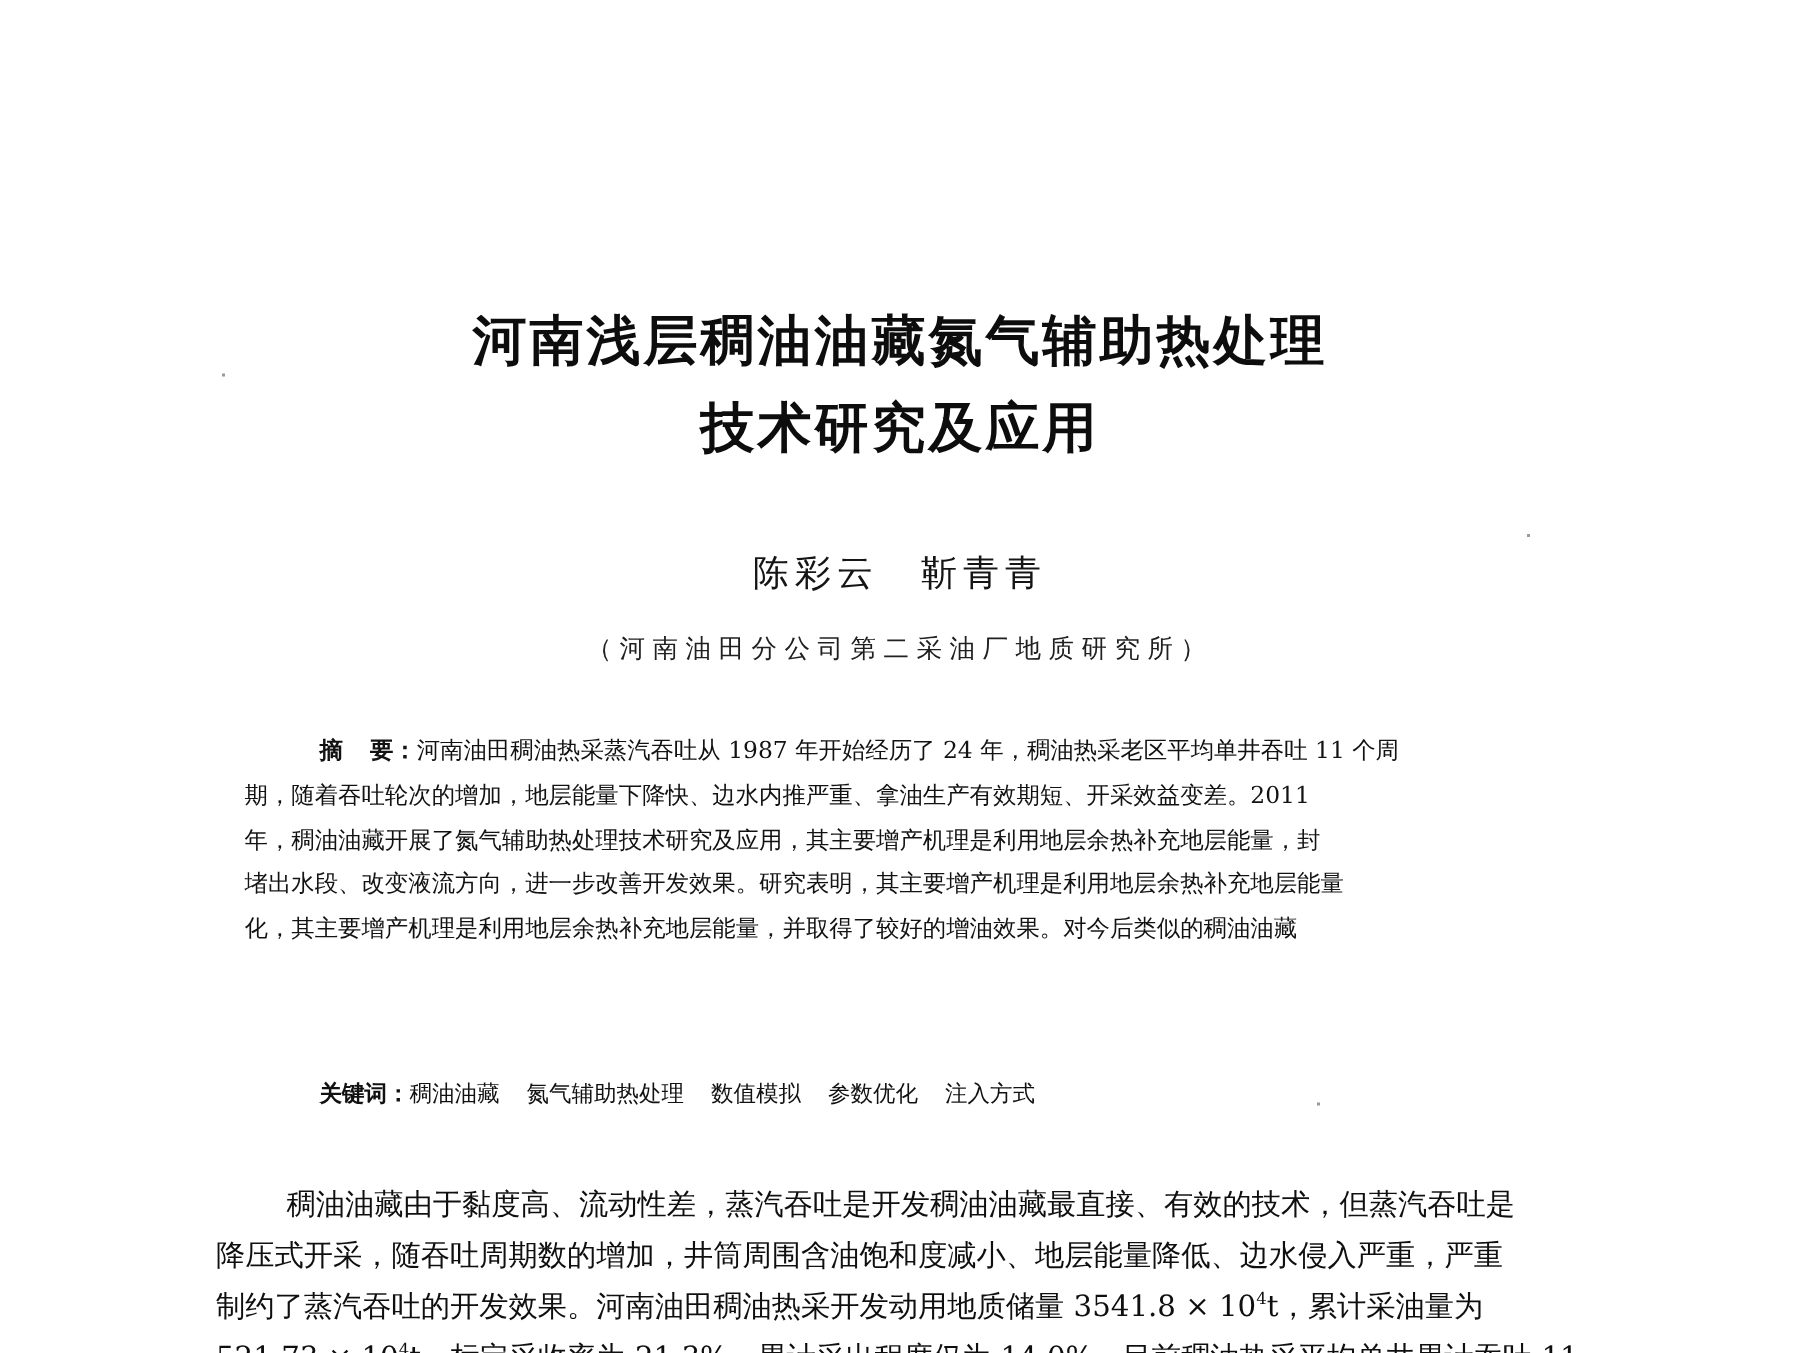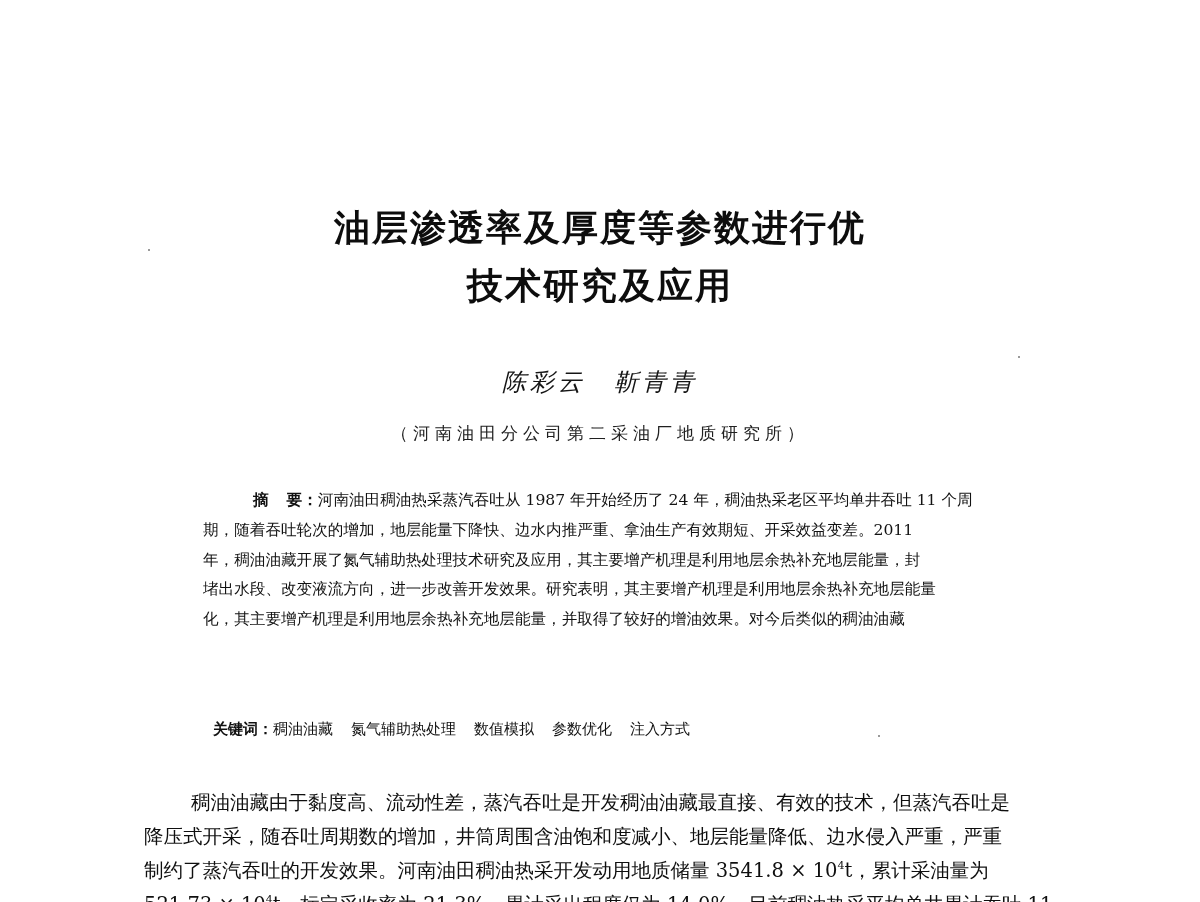--- a/index.html
+++ b/index.html
@@ -38,21 +38,20 @@
   .authors {
     position: absolute;
     top: 366px;
     left: 0;
     width: 1200px;
     text-align: center;
     font-size: 24px;
     line-height: 32px;
     letter-spacing: 4px;
     color: #151515;
-    font-style: italic;
   }
   .authors .gap { display: inline-block; width: 28px; }
   .affiliation {
     position: absolute;
     top: 420px;
     left: 0;
     width: 1200px;
     text-align: center;
     font-size: 17px;
     line-height: 26px;
@@ -61,21 +60,20 @@
   }
   .abstract {
     position: absolute;
     top: 486px;
     left: 163px;
     width: 880px;
     font-size: 15.6px;
     line-height: 29.8px;
     text-align: justify;
     color: #121212;
-    margin-left: 40px;
   }
   .abstract .line {
     display: block;
     white-space: nowrap;
     height: 29.8px;
   }
   .abstract .indent { padding-left: 50px; }
   .abstract .label {
     font-family: "DejaVu Sans", "Liberation Sans", sans-serif;
     font-weight: bold;
@@ -121,21 +119,21 @@
 </style>
 </head>
 <body>
 
 <div class="page">
 
   <div class="speck" style="left:148px; top:249px;"></div>
   <div class="speck" style="left:1018px; top:356px;"></div>
   <div class="speck" style="left:878px; top:735px;"></div>
 
-  <div class="title l1">油层渗透率及厚度等参数进行优</div>
+  <div class="title l1">河南浅层稠油油藏氮气辅助热处理</div>
   <div class="title l2">技术研究及应用</div>
 
   <div class="authors">
     <span>陈彩云</span><span class="gap"></span><span>靳青青</span>
   </div>
 
   <div class="affiliation">（河南油田分公司第二采油厂地质研究所）</div>
 
   <div class="abstract">
     <span class="line indent"><span class="label"><span>摘</span><span class="sp"></span><span>要：</span></span><span>河南油田稠油热采蒸汽吞吐从 1987 年开始经历了 24 年，稠油热采老区平均单井吞吐 11 个周</span></span>

